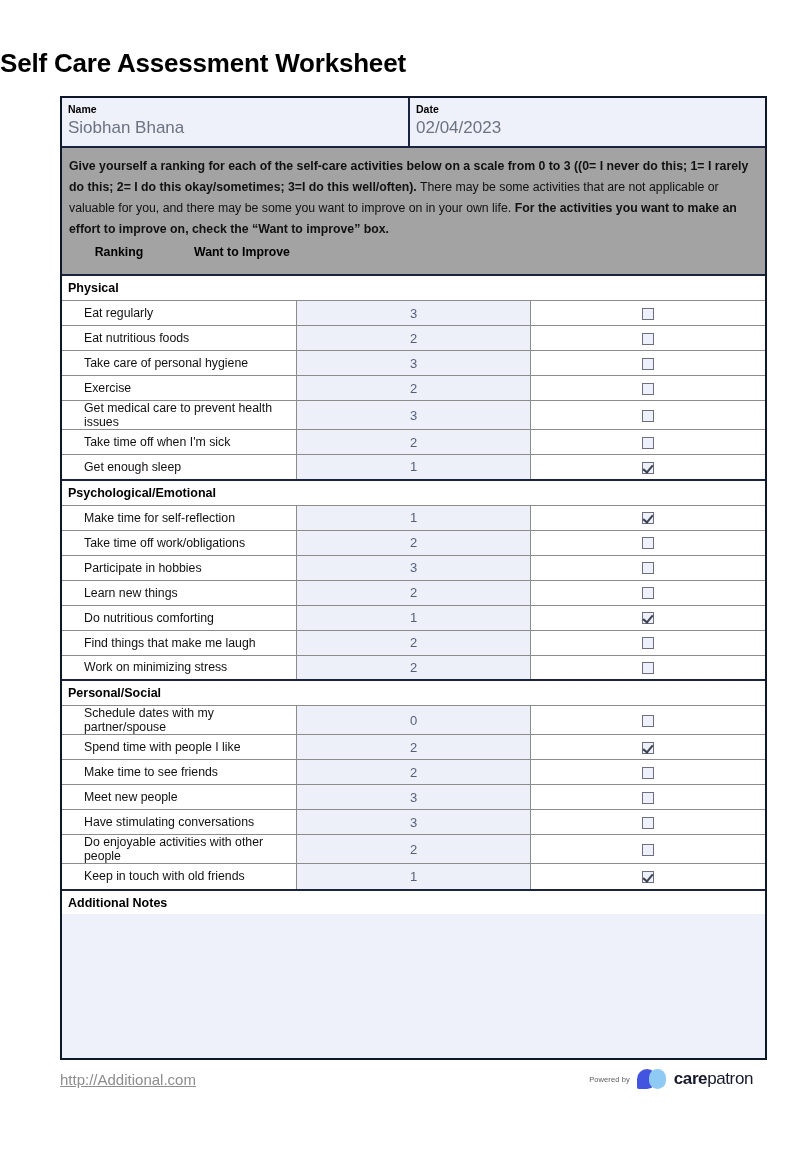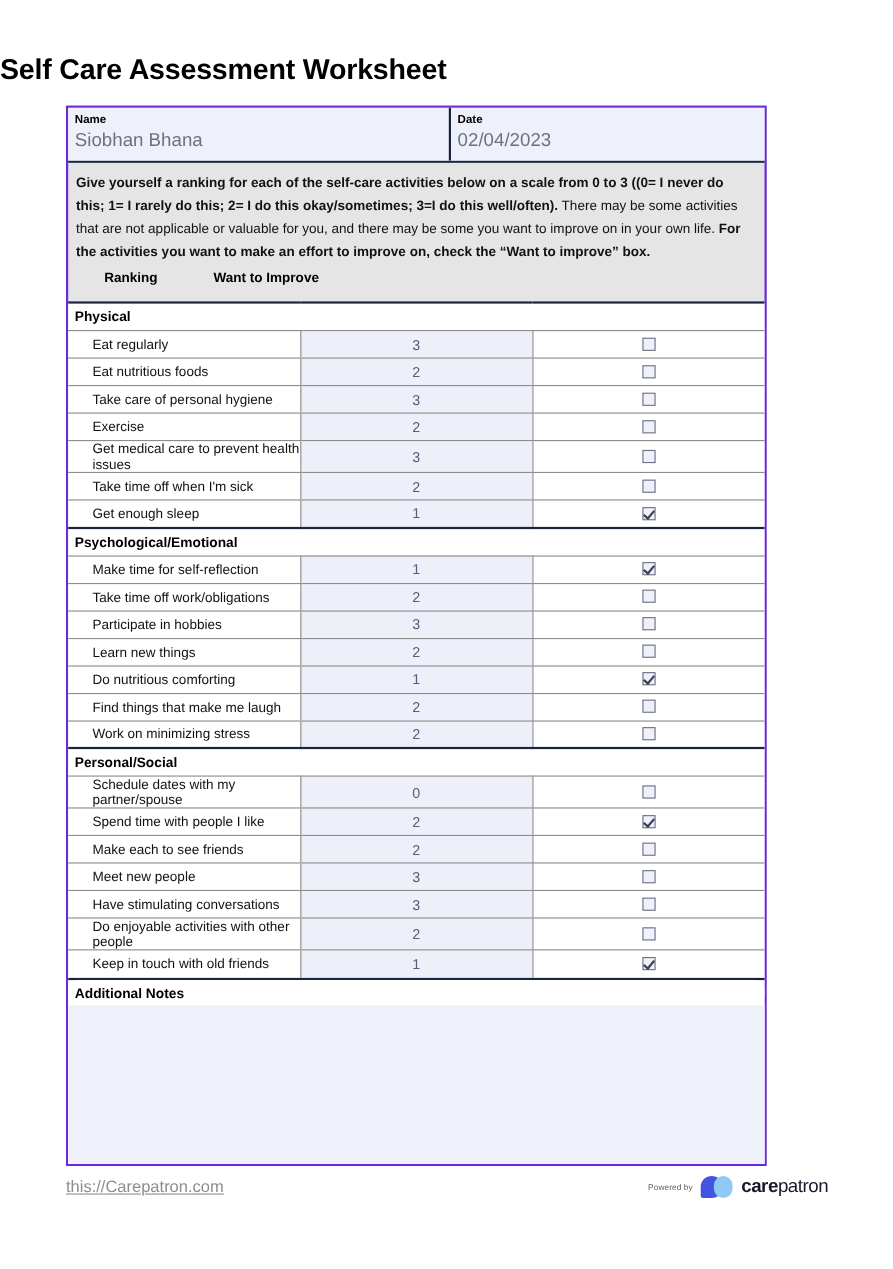--- a/index.html
+++ b/index.html
@@ -24,23 +24,23 @@
     color: #000000;
     letter-spacing: -0.2px;
     padding-top: 48px;
     padding-bottom: 18px;
   }
 
   .sheet {
     position: absolute;
     left: 60px;
     top: 96px;
-    width: 637px;
-    border: 2px solid #6d28d9;
-    background: #e5e5e5;
+    width: 707px;
+    border: 2px solid #0f172a;
+    background: #a3a3a3;
   }
 
   
   .idrow { display: flex; }
   .idcell {
     flex: 1 1 0;
     background: #eff1fa;
     padding: 5px 6px 7px 6px;
     min-height: 44px;
   }
@@ -318,21 +318,21 @@
             <td class="c-label">Schedule dates with my partner/spouse</td>
             <td class="c-rank">0</td>
             <td class="c-check"><span class="box"></span></td>
           </tr>
           <tr class="item">
             <td class="c-label">Spend time with people I like</td>
             <td class="c-rank">2</td>
             <td class="c-check"><span class="box checked"></span></td>
           </tr>
           <tr class="item">
-            <td class="c-label">Make each to see friends</td>
+            <td class="c-label">Make time to see friends</td>
             <td class="c-rank">2</td>
             <td class="c-check"><span class="box"></span></td>
           </tr>
           <tr class="item">
             <td class="c-label">Meet new people</td>
             <td class="c-rank">3</td>
             <td class="c-check"><span class="box"></span></td>
           </tr>
           <tr class="item">
             <td class="c-label">Have stimulating conversations</td>
@@ -353,21 +353,21 @@
     </table>
 
     <div class="notes-wrap">
       <div class="notes-title">Additional Notes</div>
       <div class="notes-area"></div>
     </div>
 
   </div>
 
   <div class="footer">
-    <div class="footer-url">this://Carepatron.com</div>
+    <div class="footer-url">http://Additional.com</div>
     <div class="brand">
       <div class="powered">Powered by</div>
       <div class="logo-mark">
         <div class="dark"></div>
         <div class="light"></div>
       </div>
       <div class="logo-text"><b>care</b><span>patron</span></div>
     </div>
   </div>
 

